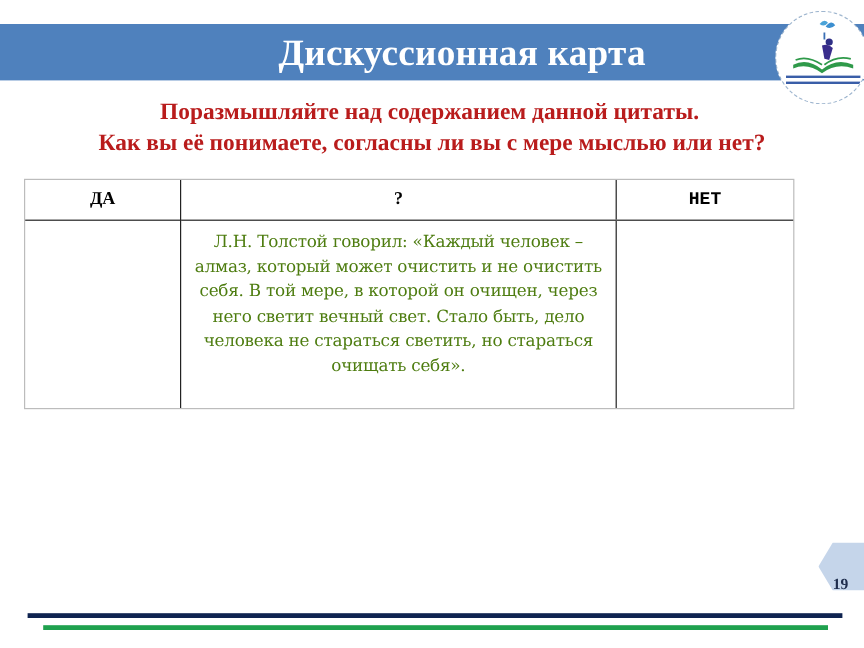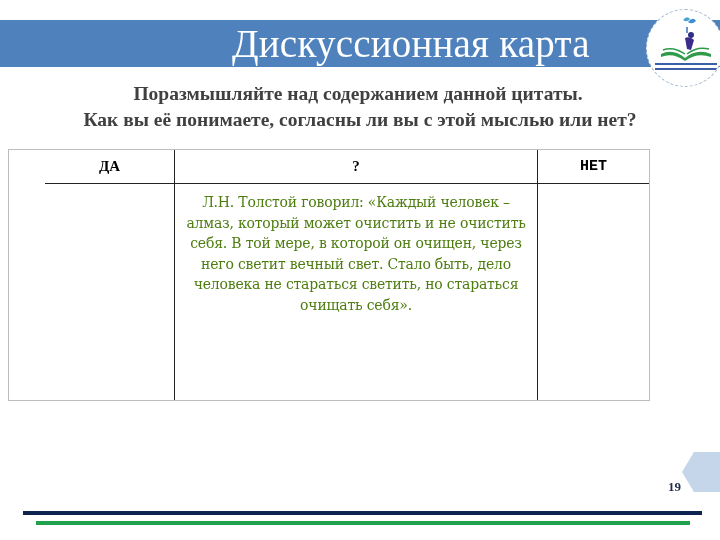--- a/index.html
+++ b/index.html
@@ -22,22 +22,22 @@
       height: 47px;
       background: #4f81bd;
     }
     .header-title {
       position: absolute;
       left: 232px;
       top: 20px;
       height: 47px;
       line-height: 47px;
       color: #ffffff;
-      font-weight: normal;
-      font-size: 39px;
+      font-weight: bold;
+      font-size: 31px;
       letter-spacing: 0.2px;
       white-space: nowrap;
       text-align: right;
     }
     .logo {
       position: absolute;
       left: 646px;
       top: 9px;
       width: 78px;
       height: 78px;
@@ -53,34 +53,33 @@
     }
     .subtitle {
       position: absolute;
       left: 0;
       top: 81px;
       width: 720px;
       text-align: center;
       font-weight: bold;
       font-size: 19.5px;
       line-height: 26px;
-      color: #404040;
+      color: #b91c1c;
     }
     .subtitle .line2 { display: block; }
     .subtitle .line1 { display: block; padding-right: 4px; }
 
     .table-wrap {
       position: absolute;
-      left: 8px;
+      left: 20px;
       top: 149px;
       width: 642px;
-      height: 252px;
+      height: 192px;
       border: 1px solid #bcbcbc;
       box-sizing: border-box;
-      padding-left: 36px;
     }
     table.discussion {
       border-collapse: collapse;
       width: 100%;
       height: 100%;
       table-layout: fixed;
     }
     table.discussion th, table.discussion td {
       padding: 0;
       vertical-align: top;
@@ -110,21 +109,21 @@
     }
     .page-tab {
       position: absolute;
       left: 682px;
       top: 452px;
       width: 38px;
       height: 40px;
     }
     .page-num {
       position: absolute;
-      left: 668px;
+      left: 694px;
       top: 479px;
       font-size: 13px;
       font-weight: bold;
       color: #1f2d4d;
     }
     .line-navy {
       position: absolute;
       left: 23px;
       top: 511px;
       width: 679px;
@@ -156,21 +155,21 @@
     <path d="M14 44 q12 -6 24 4 q12 -10 26 -4 l0 3 q-14 -5 -26 4 q-12 -9 -24 -4z" fill="#2f9a4a"></path>
     <path d="M16 40 q10 -4 22 4" stroke="#2f9a4a" stroke-width="1.5" fill="none"></path>
     <path d="M40 44 q10 -8 22 -5" stroke="#2f9a4a" stroke-width="1.5" fill="none"></path>
     <rect x="8" y="53" width="62" height="2" fill="#3a5ea8"></rect>
     <rect x="8" y="58" width="62" height="2" fill="#3a5ea8"></rect>
   </svg>
 </div>
 
 <div class="subtitle">
   <span class="line1">Поразмышляйте над содержанием данной цитаты.</span>
-  <span class="line2">Как вы её понимаете, согласны ли вы с этой мыслью или нет?</span>
+  <span class="line2">Как вы её понимаете, согласны ли вы с мере мыслью или нет?</span>
 </div>
 
 <div class="table-wrap">
   <table class="discussion">
     <thead>
       <tr>
         <th class="col-yes vline-left">ДА</th>
         <th class="col-q">?</th>
         <th class="col-no vline-right">НЕТ</th>
       </tr>

